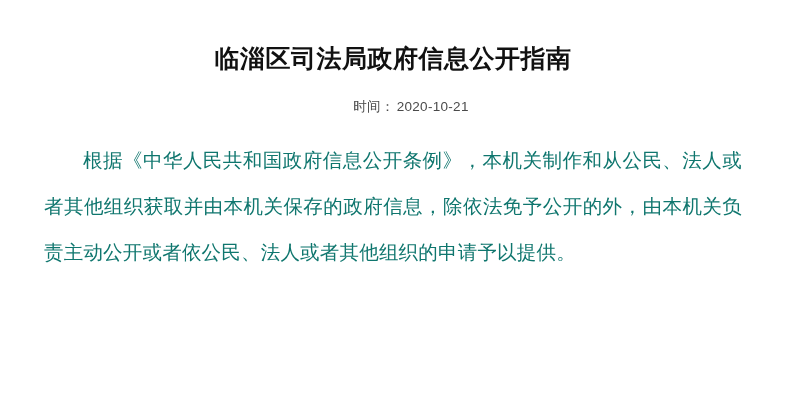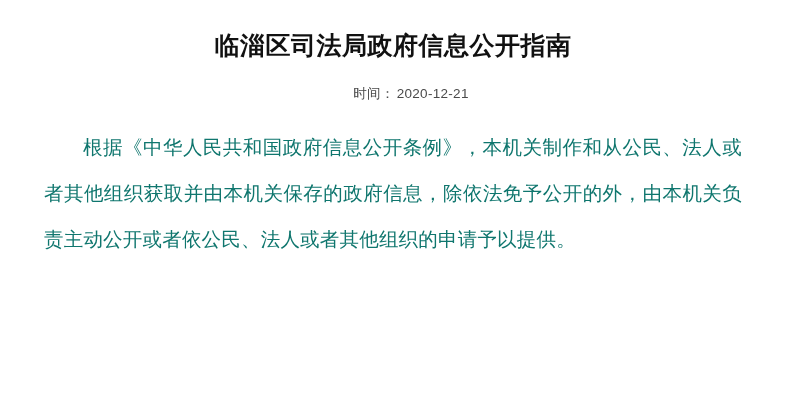--- a/index.html
+++ b/index.html
@@ -12,21 +12,21 @@
     height: 419px;
     overflow: hidden;
     font-family: "Liberation Serif", "DejaVu Serif", serif;
     color: #1a1a1a;
   }
   .page {
     position: relative;
     width: 786px;
     height: 419px;
     box-sizing: border-box;
-    padding: 1px 22px;
+    padding: 14px 22px;
   }
   .doc-title {
     margin: 0;
     padding-top: 28px;
     text-align: center;
     font-size: 25px;
     font-weight: bold;
     letter-spacing: 0.5px;
     line-height: 34px;
     color: #111111;
@@ -60,20 +60,20 @@
   }
 </style>
 </head>
 <body>
 
 <div class="page">
 
   <h1 class="doc-title">临淄区司法局政府信息公开指南</h1>
 
   <div class="doc-meta">
-    <span class="meta-label">时间：</span><span>2020-12-21</span>
+    <span class="meta-label">时间：</span><span>2020-10-21</span>
   </div>
 
   <div class="doc-body">
     <p>根据《中华人民共和国政府信息公开条例》，本机关制作和从公民、法人或者其他组织获取并由本机关保存的政府信息，除依法免予公开的外，由本机关负责主动公开或者依公民、法人或者其他组织的申请予以提供。</p>
   </div>
 
 </div>
 
 </body></html>

